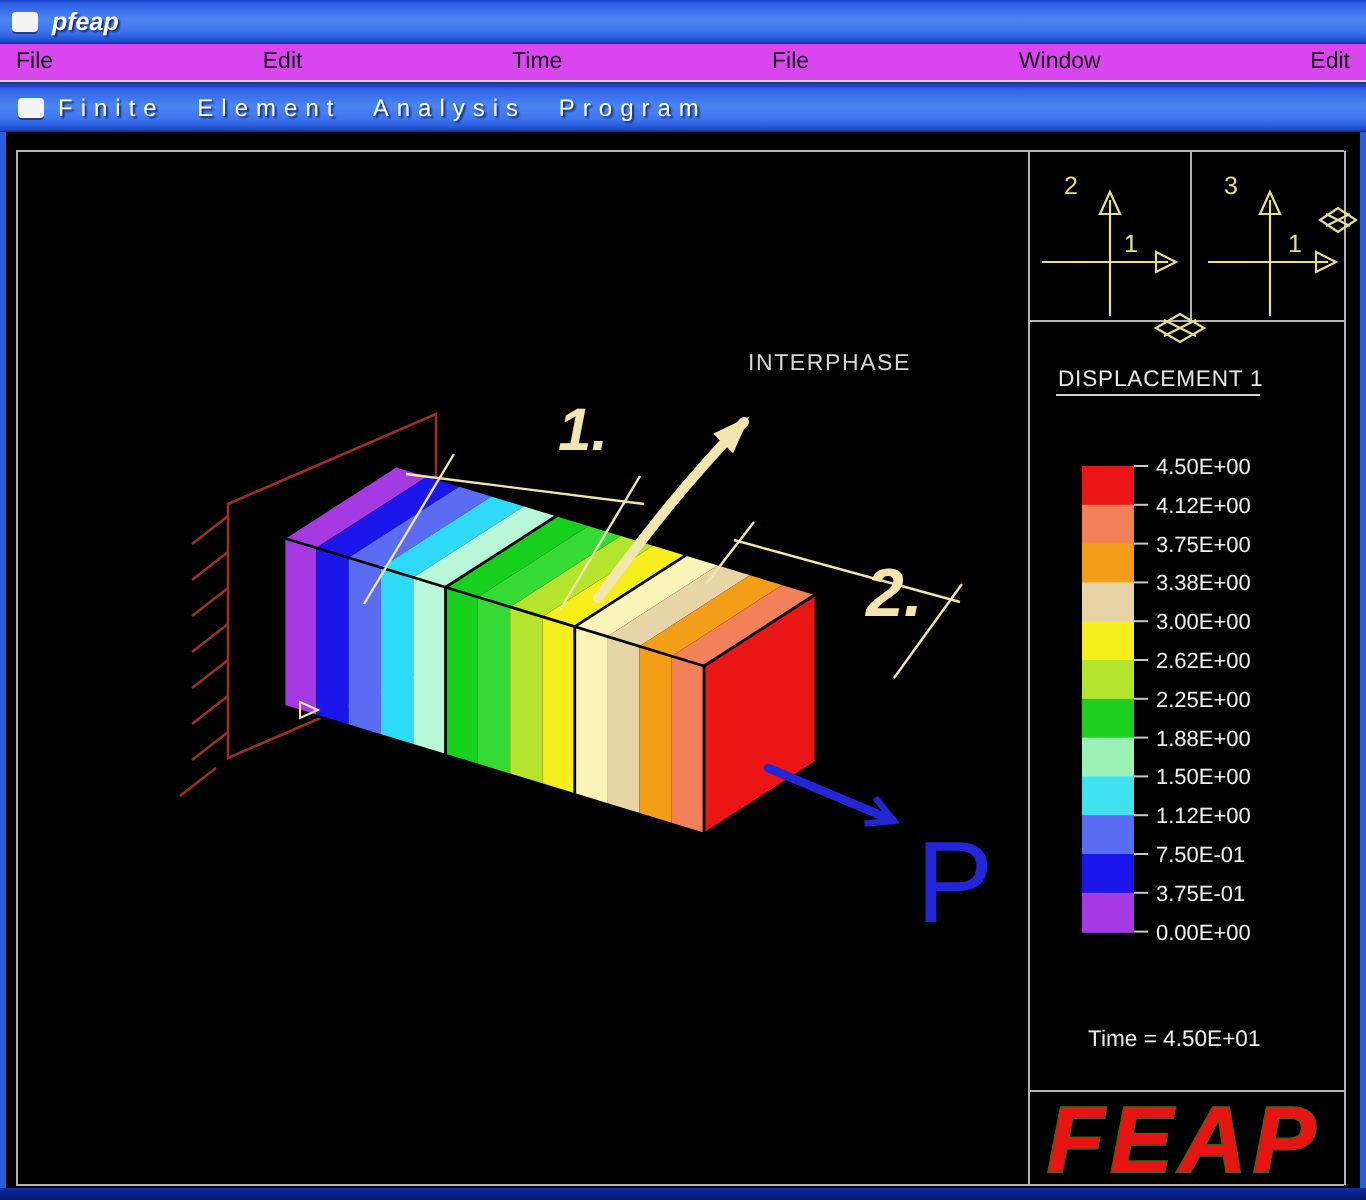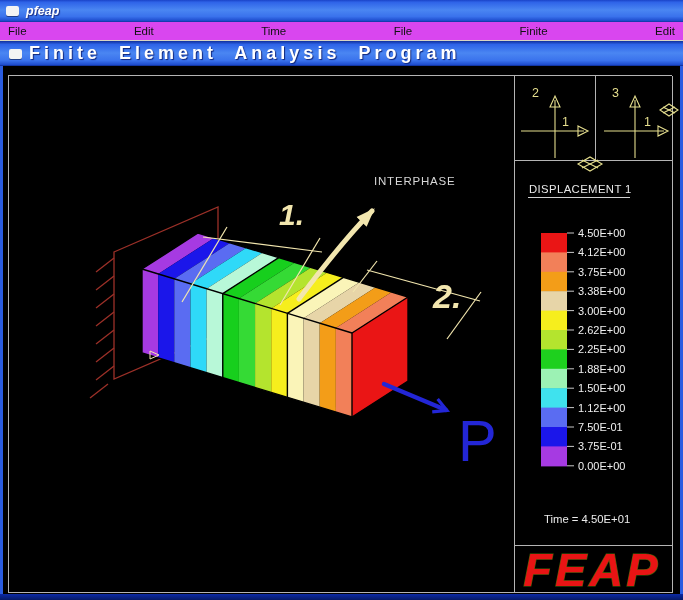--- a/index.html
+++ b/index.html
@@ -12,21 +12,21 @@
     display:flex;align-items:center;font-style:italic;}
   .winicon{display:inline-block;width:13px;height:10px;background:#f4f4f4;
     border-radius:2px;margin:0 7px 0 6px;box-shadow:0 1px 0 rgba(0,0,20,.45);}
   .titletext{color:#fff;font-weight:bold;font-size:12.5px;text-shadow:1px 1px 1px #1a2a80;}
   .menubar{position:absolute;left:0;top:22px;width:683px;height:18px;background:#d946ef;
     border-bottom:1px solid #d9d5c3;display:flex;align-items:center;font-size:11.5px;color:#111;justify-content:space-between;}
   .menu-item{padding:0 8px;line-height:18px;cursor:default;}
   .subtitlebar{position:absolute;left:0;top:41px;width:683px;height:25px;
     background:linear-gradient(180deg,#10309c 0%,#2e63e8 14%,#4a86f2 48%,#3a72ec 78%,#1f4ecf 94%,#0d2a8c 100%);
     display:flex;align-items:center;}
-  .subtitletext{color:#fff;font-weight:bold;font-size:18px;letter-spacing:4px;word-spacing:9px;
+  .subtitletext{color:#fff;font-weight:normal;font-size:12px;letter-spacing:4px;word-spacing:9px;
     text-shadow:1px 1px 1px #10267a;}
   .canvas-area{position:absolute;left:0;top:66px;width:683px;height:528px;background:#000;}
   .side-border{position:absolute;top:66px;width:3px;height:528px;background:#2a5ce0;}
   .bottom-border{position:absolute;left:0;top:594px;width:683px;height:6px;
     background:linear-gradient(180deg,#0c2aa6,#061a66);}
 
   
   #plot{position:absolute;left:0;top:0;pointer-events:none;}
   #plot text{font-family:"Liberation Sans",sans-serif;}
   .frame{stroke:#b4b4b4;stroke-width:1;}
@@ -42,21 +42,21 @@
 <div class="titlebar">
   <span class="winicon"></span>
   <span class="titletext">pfeap</span>
 </div>
 
 <div class="menubar">
     <span class="menu-item">File</span>
     <span class="menu-item">Edit</span>
     <span class="menu-item">Time</span>
     <span class="menu-item">File</span>
-    <span class="menu-item">Finite</span>
+    <span class="menu-item">Window</span>
     <span class="menu-item">Edit</span>
   </div>
 
 <div class="subtitlebar">
   <span class="winicon" style="margin-left:9px"></span>
   <span class="subtitletext">Finite Element Analysis Program</span>
 </div>
 
 <div class="canvas-area"></div>
 <div class="side-border" style="left:0"></div>

